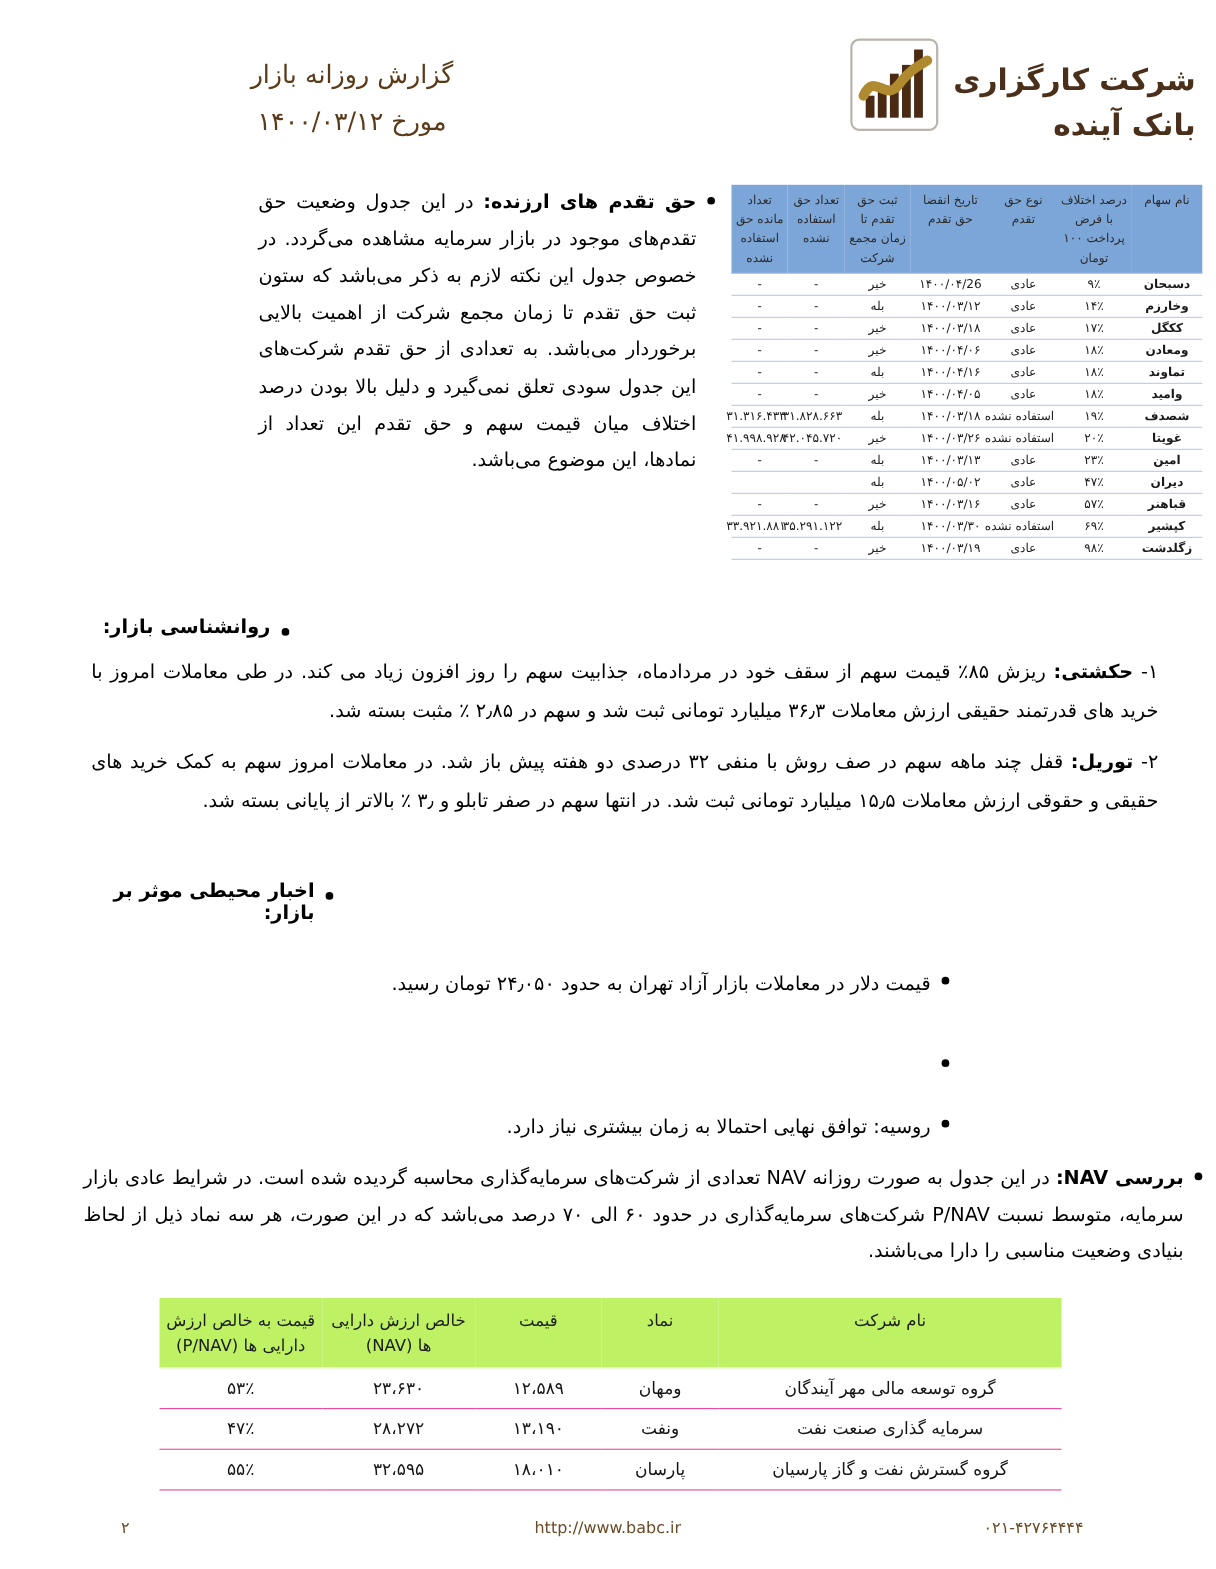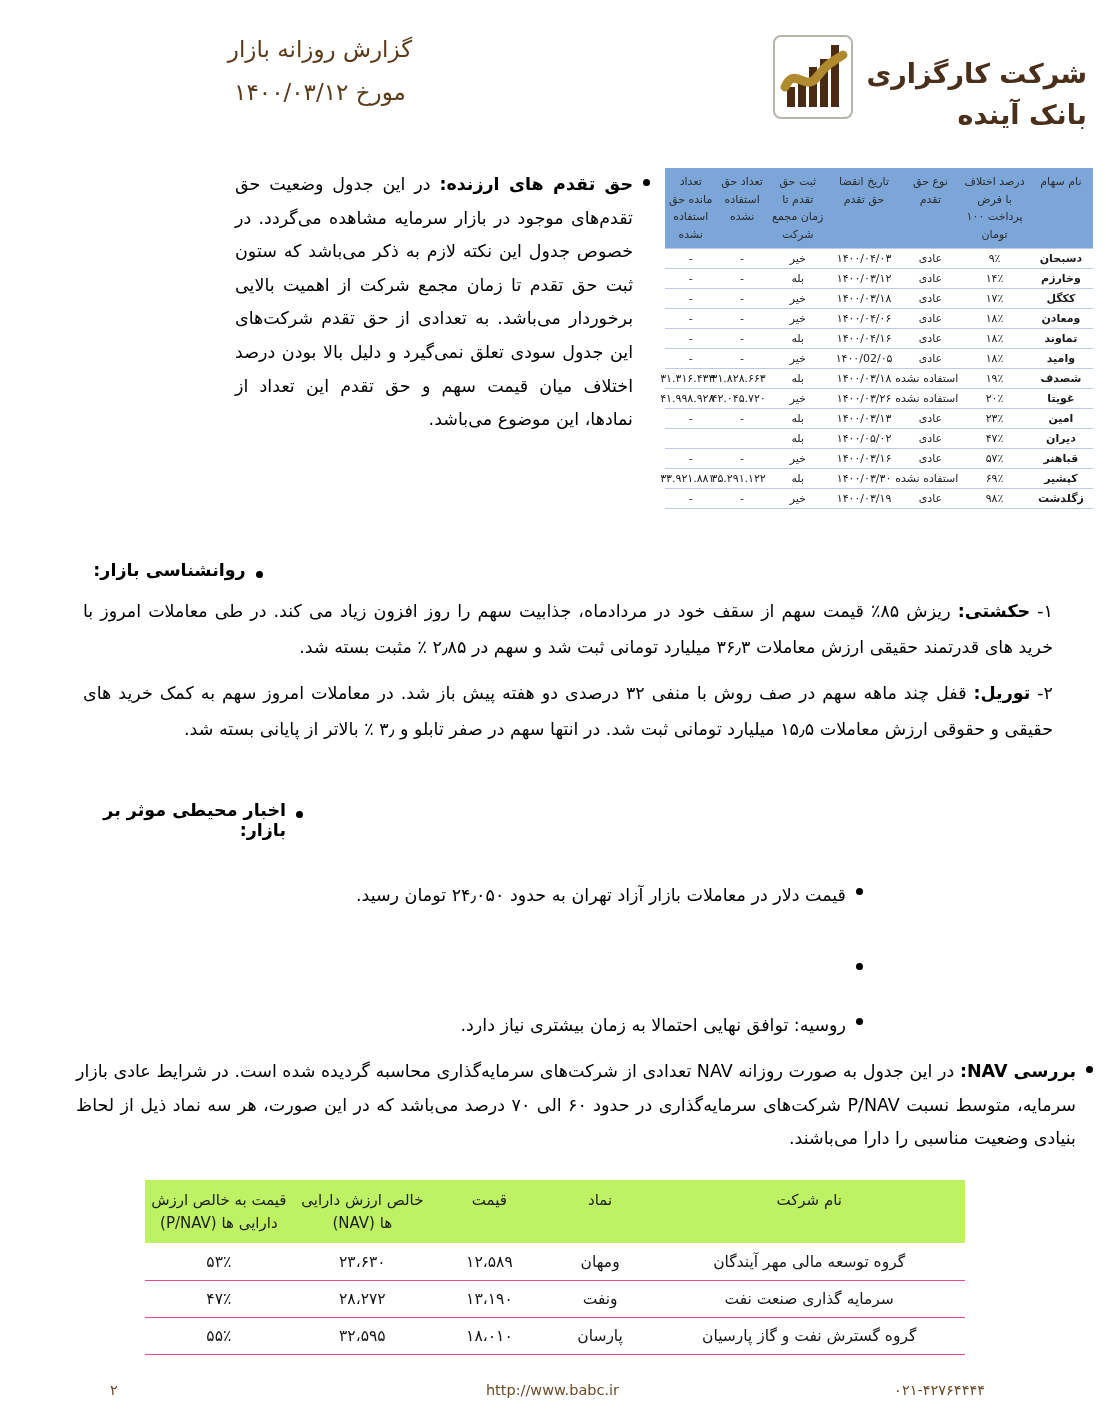--- a/index.html
+++ b/index.html
@@ -50,21 +50,21 @@
     background: #ffffff;
     box-shadow: 0 0 0 1px #ffffff inset;
     position: relative;
     overflow: hidden;
     flex: 0 0 auto;
   }
   .brand-logo svg { display:block; }
 
   .report-title {
     position: absolute;
-    top: 28px;
+    top: 47px;
     left: 0;
     width: 640px;
     text-align: center;
     color: #5a3a18;
     font-size: 23px;
     line-height: 1.85;
   }
   .report-title div { white-space: nowrap; }
 
   
@@ -288,21 +288,21 @@
           <th>ثبت حق تقدم تا زمان مجمع شرکت</th>
           <th>تعداد حق استفاده نشده</th>
           <th>تعداد مانده حق استفاده نشده</th>
         </tr>
       </thead>
       <tbody>
           <tr>
             <td class="name">دسبحان</td>
             <td>۹٪</td>
             <td>عادی</td>
-            <td>۱۴۰۰/۰۴/۰۳</td>
+            <td>۱۴۰۰/۰۴/26</td>
             <td>خیر</td>
             <td>-</td>
             <td>-</td>
           </tr>
           <tr>
             <td class="name">وخارزم</td>
             <td>۱۴٪</td>
             <td>عادی</td>
             <td>۱۴۰۰/۰۳/۱۲</td>
             <td>بله</td>
@@ -333,21 +333,21 @@
             <td>عادی</td>
             <td>۱۴۰۰/۰۴/۱۶</td>
             <td>بله</td>
             <td>-</td>
             <td>-</td>
           </tr>
           <tr>
             <td class="name">وامید</td>
             <td>۱۸٪</td>
             <td>عادی</td>
-            <td>۱۴۰۰/02/۰۵</td>
+            <td>۱۴۰۰/۰۴/۰۵</td>
             <td>خیر</td>
             <td>-</td>
             <td>-</td>
           </tr>
           <tr>
             <td class="name">شصدف</td>
             <td>۱۹٪</td>
             <td>استفاده نشده</td>
             <td>۱۴۰۰/۰۳/۱۸</td>
             <td>بله</td>

